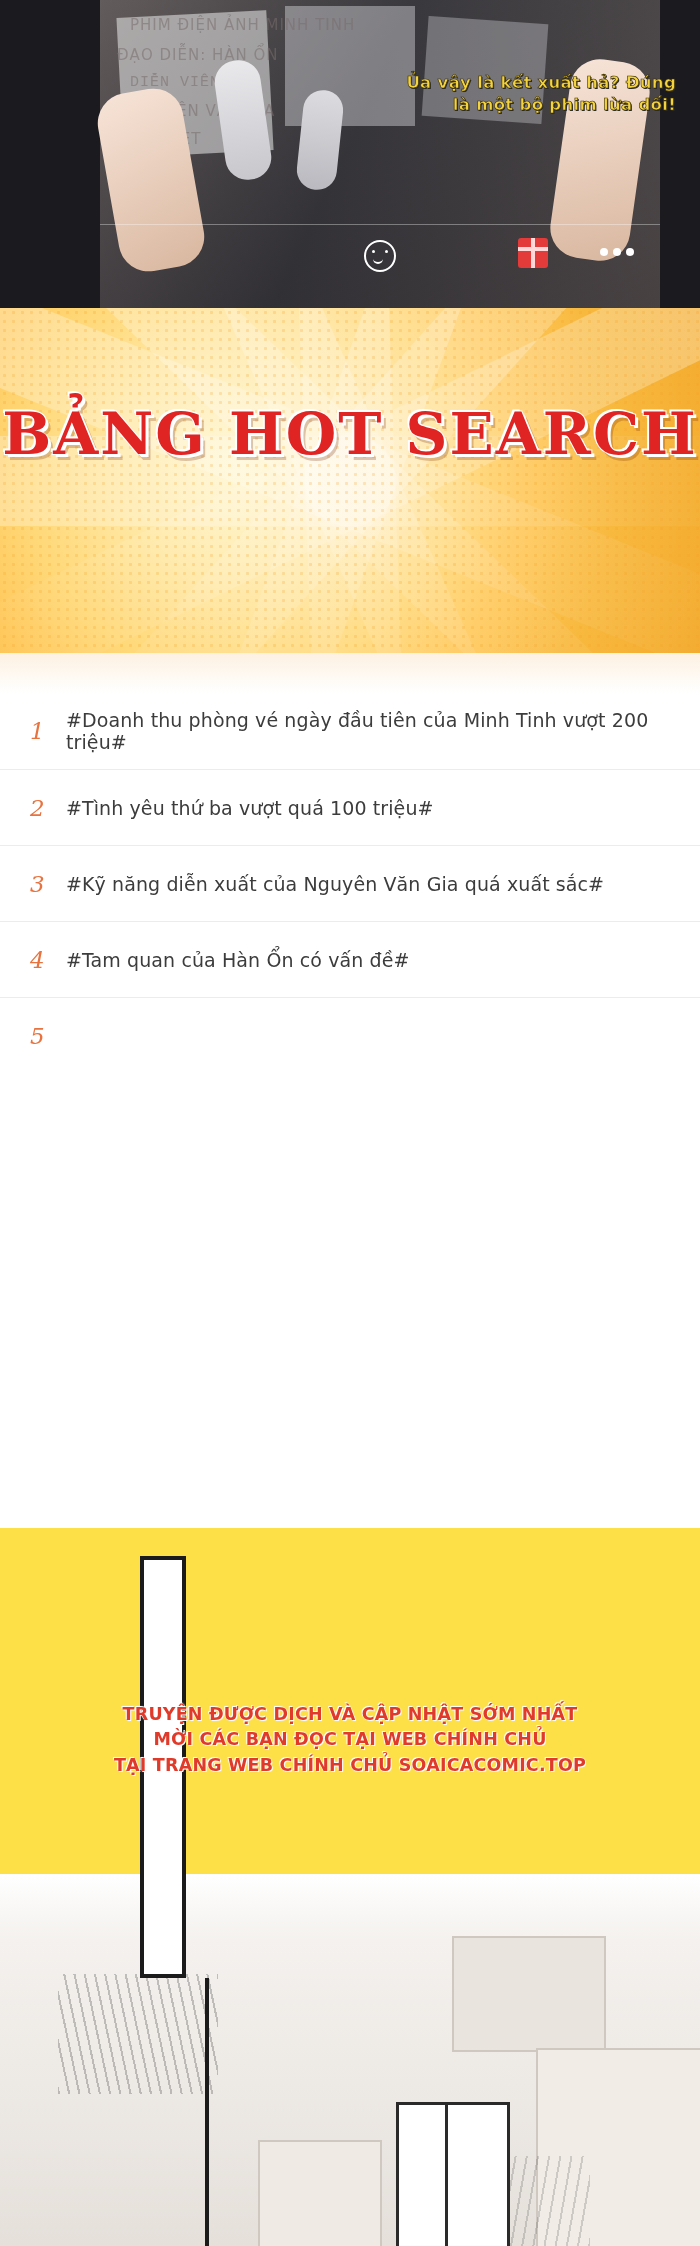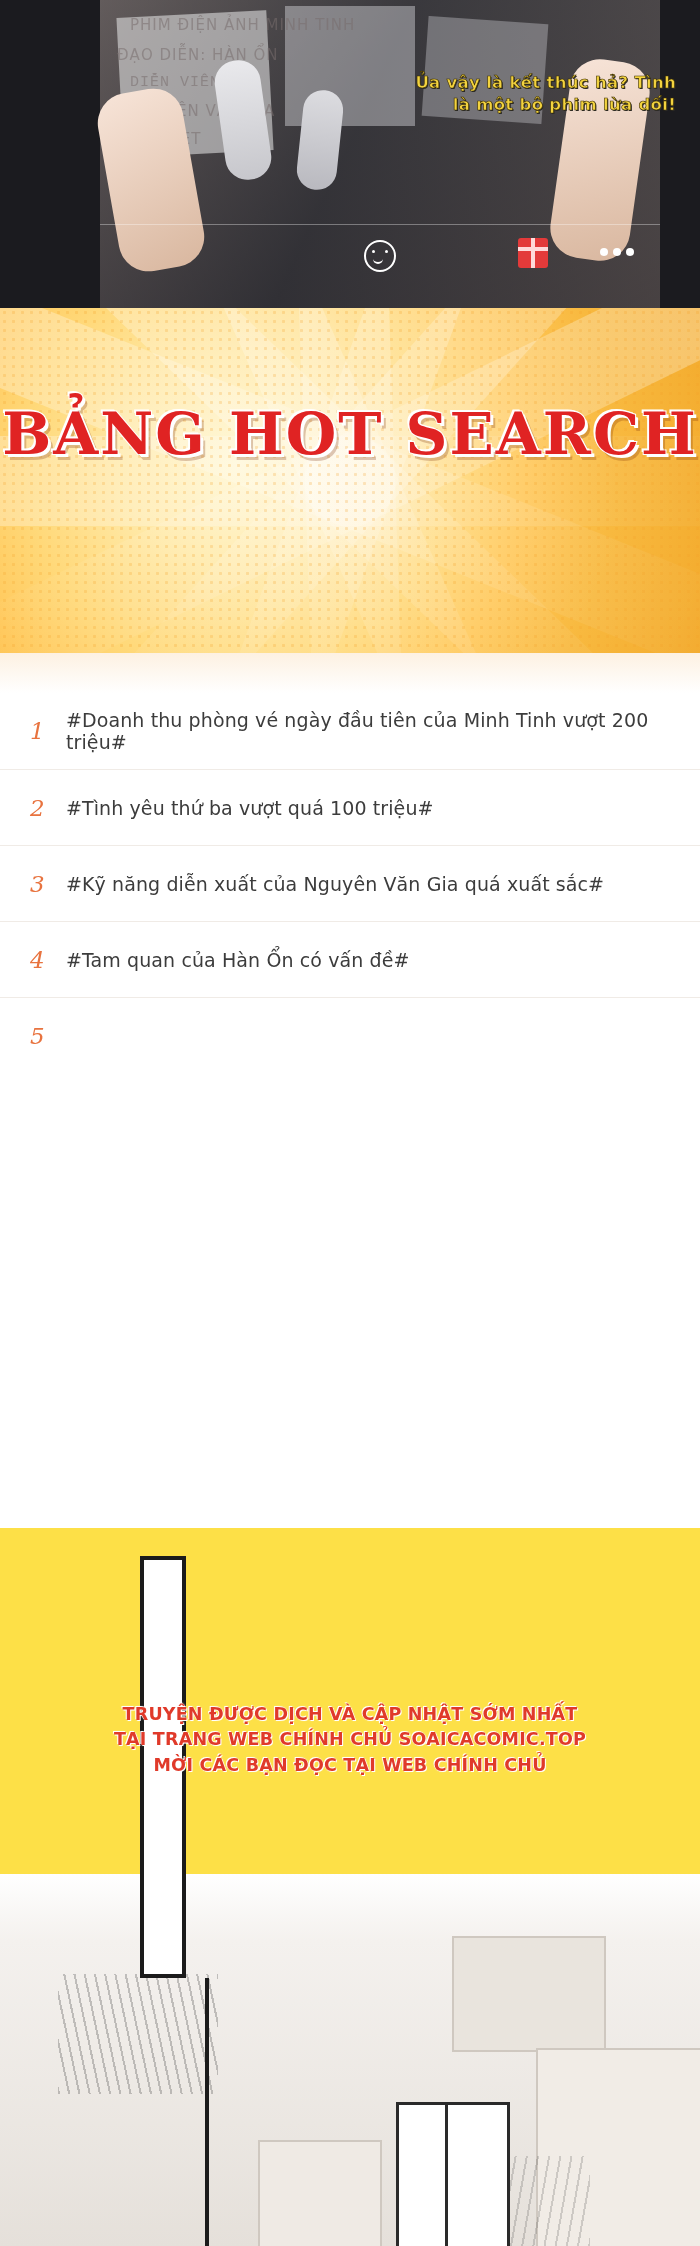--- a/index.html
+++ b/index.html
@@ -346,21 +346,21 @@
   <div class="blur-text bt3">DIỄN VIÊN:</div>
   <div class="blur-text bt4">NGUYÊN VĂN GIA</div>
   <div class="blur-text bt5">HOT-SET</div>
 
   <div class="mic"></div>
   <div class="mic2"></div>
   <div class="hand hand-l"></div>
   <div class="hand hand-r"></div>
 
   <div class="panel-caption">
-    <div>Ủa vậy là kết thúc hả? Tình</div>
+    <div>Ủa vậy là kết xuất hả? Đúng</div>
     <div>là một bộ phim lừa dối!</div>
   </div>
 
   <div class="ui-bar">
     <div class="ui-divider"></div>
     <div class="emoji-icon">
       <div class="emoji-mouth"></div>
     </div>
     <div class="gift-icon"></div>
     <div class="dots-icon">
@@ -427,16 +427,16 @@
   <div class="hatch"></div>
   <div class="hatch2"></div>
   <div class="pillar">
     <div class="pillar-v"></div>
   </div>
   <div class="door-frame"></div>
   <div class="door-line"></div>
 
   <div class="credit">
     <span class="wline">TRUYỆN ĐƯỢC DỊCH VÀ CẬP NHẬT SỚM NHẤT</span>
+    <span class="wline">MỜI CÁC BẠN ĐỌC TẠI WEB CHÍNH CHỦ</span>
     <span class="wline">TẠI TRANG WEB CHÍNH CHỦ SOAICACOMIC.TOP</span>
-    <span class="wline">MỜI CÁC BẠN ĐỌC TẠI WEB CHÍNH CHỦ</span>
   </div>
 </div>
 
 </body></html>

